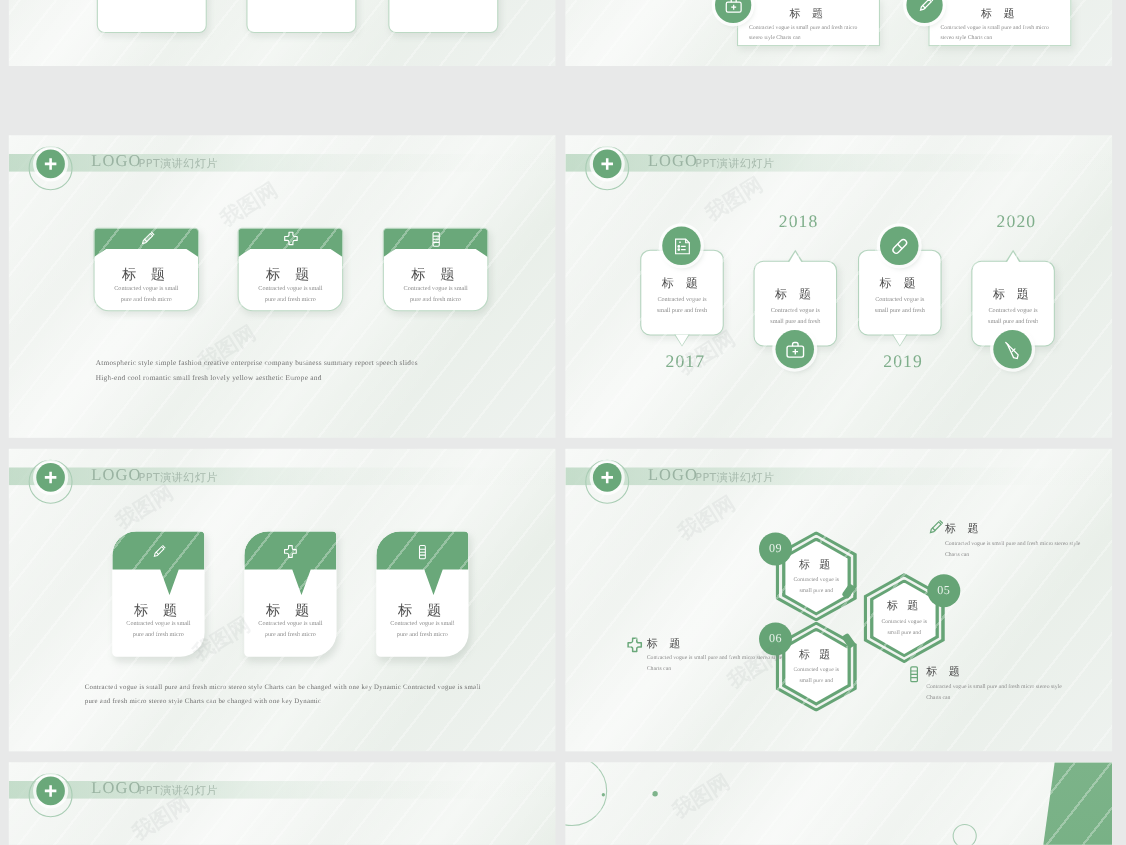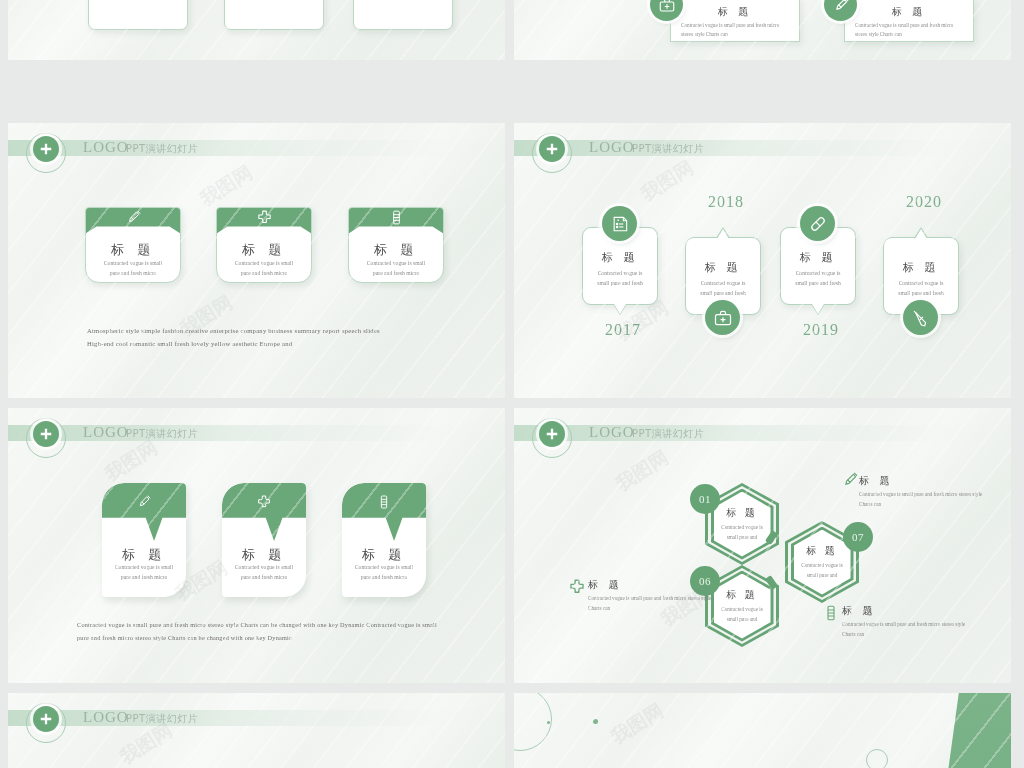--- a/index.html
+++ b/index.html
@@ -512,33 +512,33 @@
     <div class="hex-wrap" style="left:191px; top:75px;">
       <div class="hex"></div>
       <div class="hex-mid"></div>
       <div class="hex-in"></div>
       <div class="hex-core">
         <div class="cn-title">标 题</div>
         <div class="sm" style="white-space:pre-line;">Contracted vogue is
 small pure and</div>
       </div>
     </div>
-    <div class="hex-num" style="left:176px; top:76px;">01</div>
+    <div class="hex-num" style="left:176px; top:76px;">09</div>
 
     <div class="hex-wrap" style="left:271px; top:113px;">
       <div class="hex"></div>
       <div class="hex-mid"></div>
       <div class="hex-in"></div>
       <div class="hex-core">
         <div class="cn-title">标 题</div>
         <div class="sm" style="white-space:pre-line;">Contracted vogue is
 small pure and</div>
       </div>
     </div>
-    <div class="hex-num" style="left:329px; top:114px;">07</div>
+    <div class="hex-num" style="left:329px; top:114px;">05</div>
 
     <div class="hex-wrap" style="left:191px; top:157px;">
       <div class="hex"></div>
       <div class="hex-mid"></div>
       <div class="hex-in"></div>
       <div class="hex-core">
         <div class="cn-title">标 題</div>
         <div class="sm" style="white-space:pre-line;">Contracted vogue is
 small pure and</div>
       </div>

